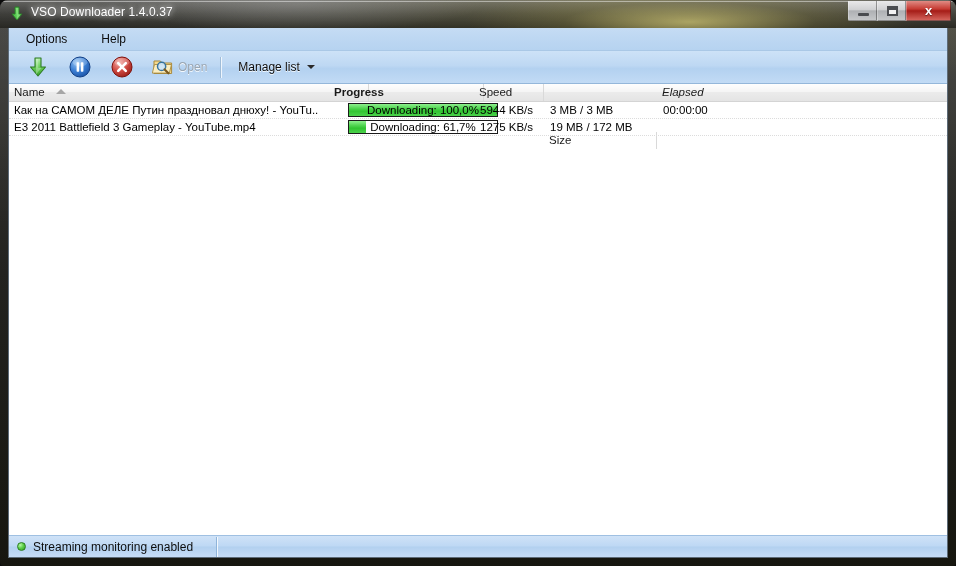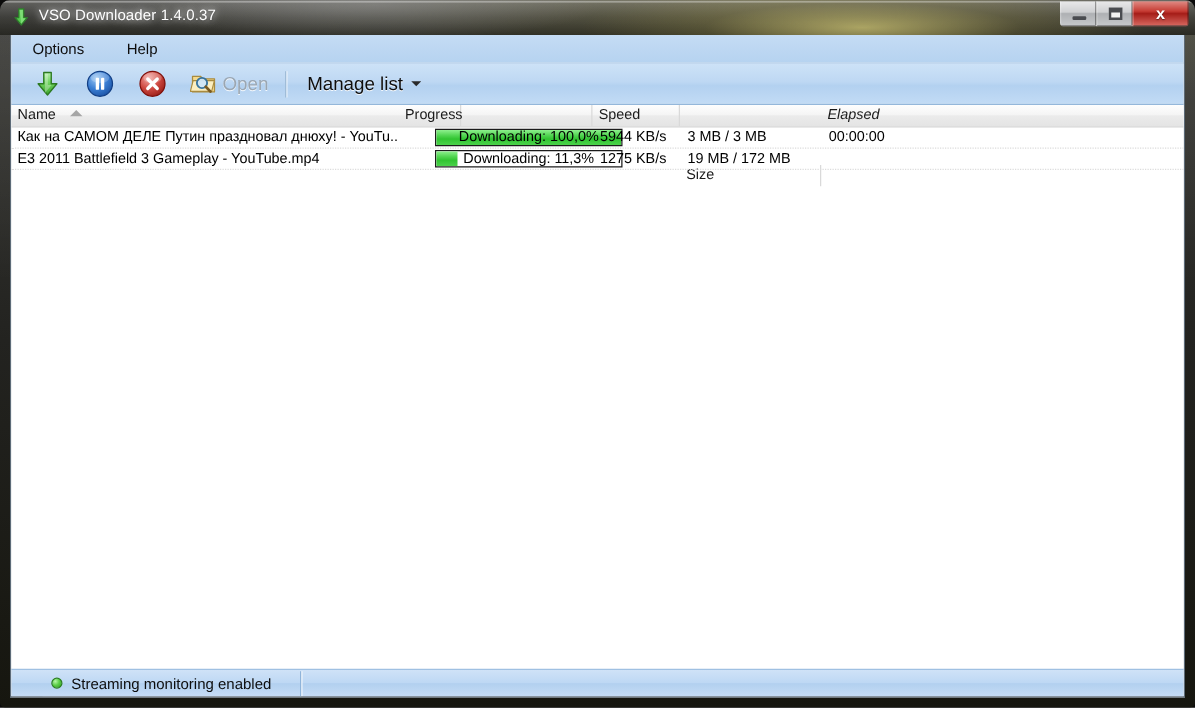--- a/index.html
+++ b/index.html
@@ -179,21 +179,21 @@
   .tbtn {
     display: flex;
     align-items: center;
     height: 28px;
     padding: 0 4px;
     cursor: default;
   }
   .tbtn svg { display: block; }
   .tbtn-gap { width: 10px; }
   .tb-label {
-    font-size: 15px;
+    font-size: 12px;
     color: #9aa6b2;
     margin-left: 4px;
     text-shadow: 0 1px 0 rgba(255,255,255,0.85);
     white-space: nowrap;
   }
   .tb-label.enabled { color: #0d0d0d; }
   .tb-sep {
     width: 1px;
     height: 21px;
     margin: 0 9px;
@@ -302,21 +302,20 @@
     border-top: 1px solid #9fc0e2;
     display: flex;
     align-items: center;
   }
   .sb-panel {
     height: 20px;
     display: flex;
     align-items: center;
     box-sizing: border-box;
     padding-left: 8px;
-    margin-left: 24px;
   }
   .sb-panel.first { width: 208px; border-right: 1px solid #8fb4da; box-shadow: 1px 0 0 rgba(255,255,255,0.8); }
   .sb-dot {
     width: 9px; height: 9px;
     border-radius: 50%;
     margin-right: 7px;
     background: radial-gradient(circle at 32% 30%, #b7f7a8 0%, #5ed04a 45%, #2f9a22 100%);
     border: 1px solid #2b7f20;
     box-sizing: border-box;
   }
@@ -439,21 +438,21 @@
       </div>
     </div>
 
     <div class="listview">
 
       <div class="lv-header">
         <div class="hcell" style="left:0px;width:360px;">
           <span>Name</span>
           <span class="sort-asc"></span>
         </div>
-        <div class="hcell" style="left:310px;width:155px;">
+        <div class="hcell" style="left:320px;width:155px;font-weight:bold;">
           <span>Progress</span>
         </div>
         <div class="hcell" style="left:465px;width:70px;">
           <span>Speed</span>
         </div>
         <div class="hcell" style="left:535px;width:113px;margin-top:48px;">
           <span>Size</span>
         </div>
         <div class="hcell" style="left:648px;width:290px;border-right:none;font-style:italic;">
           <span>Elapsed</span>
@@ -470,21 +469,21 @@
           </div>
           <div class="cell" style="left:466px;width:70px;">5944 KB/s</div>
           <div class="cell" style="left:536px;width:113px;">3 MB / 3 MB</div>
           <div class="cell" style="left:649px;width:289px;">00:00:00</div>
         </div>
 
         <div class="lv-row">
           <div class="cell" style="left:0px;width:310px;">E3 2011 Battlefield 3 Gameplay - YouTube.mp4</div>
           <div class="pbar-wrap" style="left:312px;width:150px;">
             <div class="pbar-fill" style="width: 11.3%;"></div>
-            <div class="pbar-text">Downloading: 11,3%</div>
+            <div class="pbar-text">Downloading: 61,7%</div>
           </div>
           <div class="cell" style="left:466px;width:70px;">1275 KB/s</div>
           <div class="cell" style="left:536px;width:113px;">19 MB / 172 MB</div>
         </div>
 
       </div>
     </div>
 
     <div class="statusbar">
       <div class="sb-panel first">

